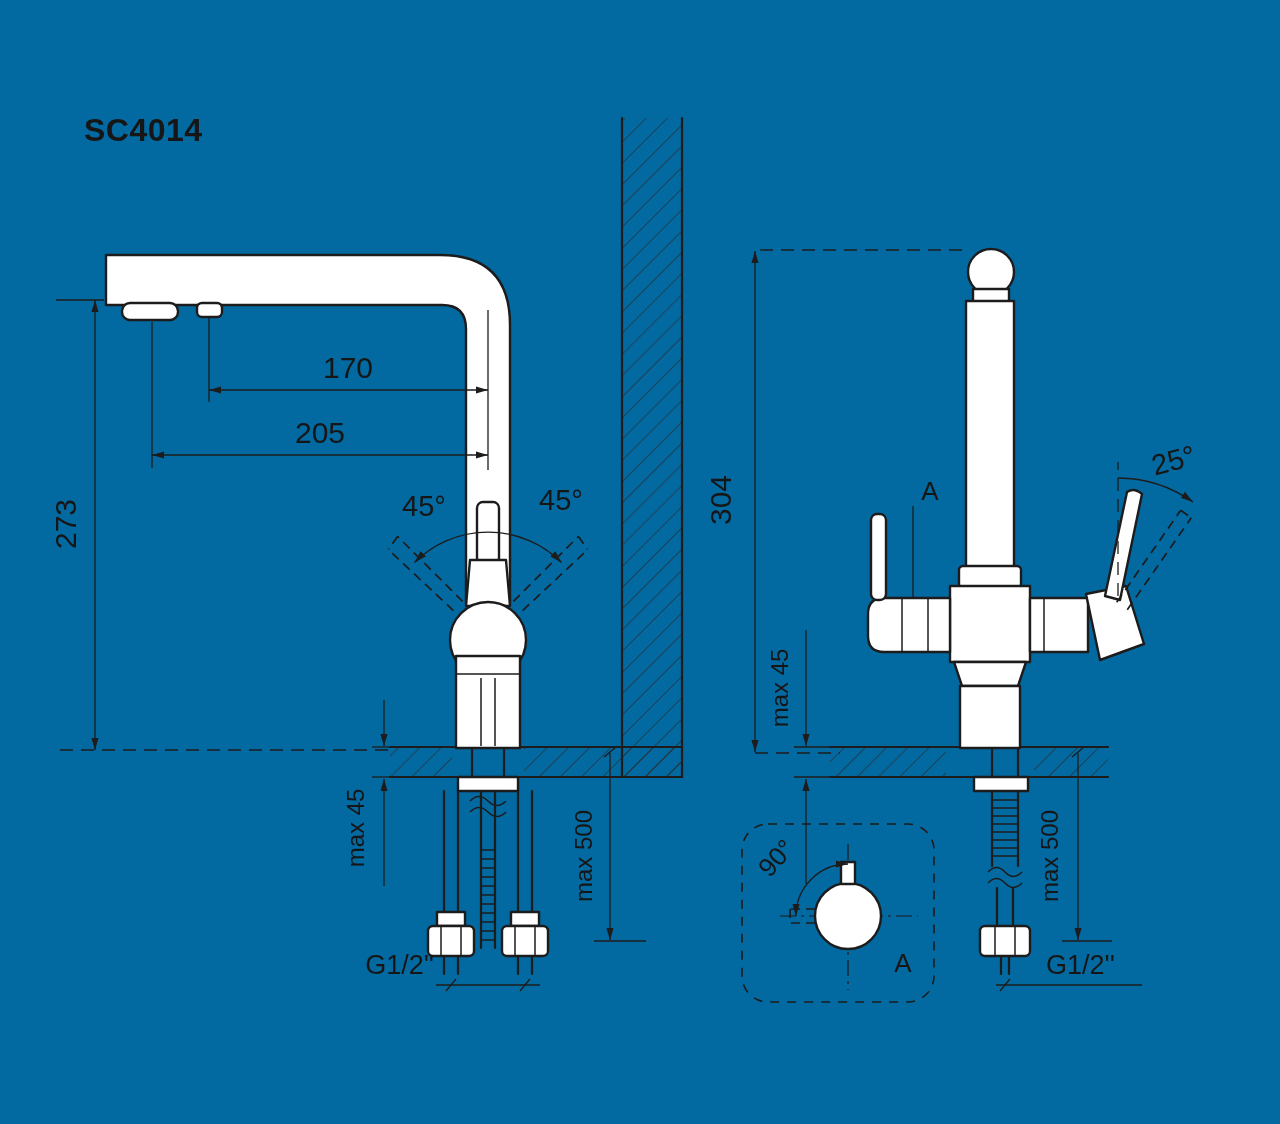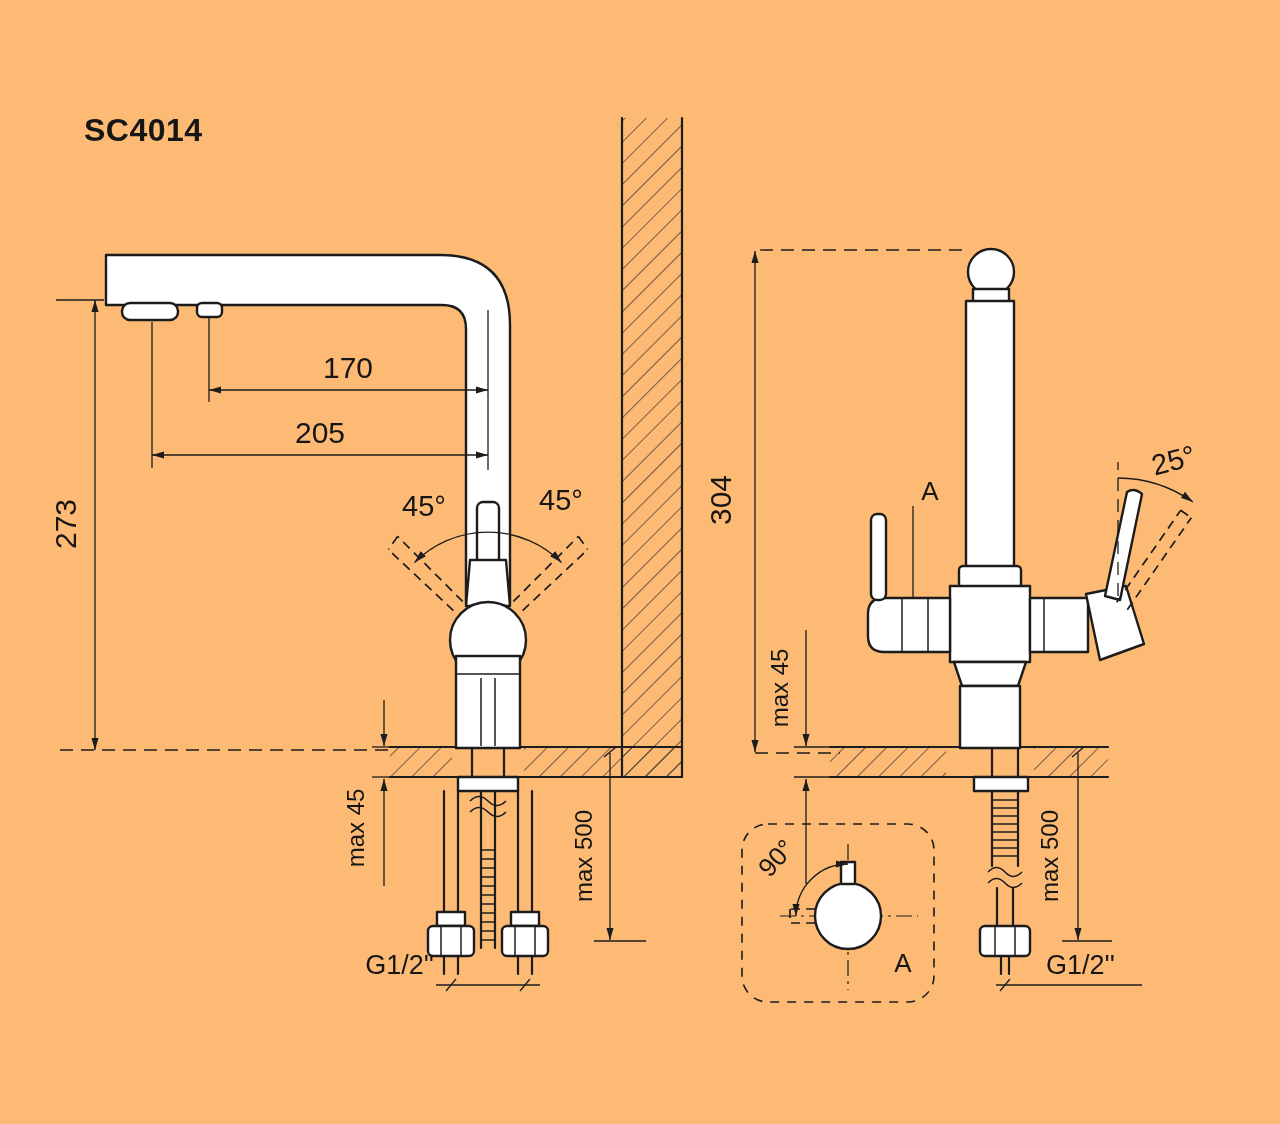--- a/index.html
+++ b/index.html
@@ -1,17 +1,17 @@
 <!DOCTYPE html>
 <html><head>
 <meta charset="utf-8">
 <style>
   html,body { margin:0; padding:0; background:#ffffff; }
   .wrap {
-    position:relative; width:1280px; height:1124px; background:#fdba74;
+    position:relative; width:1280px; height:1124px; background:#0369a1;
     font-family:"Liberation Sans", sans-serif; overflow:hidden;
   }
   svg { display:block; }
   svg text { fill:#161616; font-family:"Liberation Sans", sans-serif; }
   .o  { fill:#ffffff; stroke:#1c1c1c; stroke-width:2.4; stroke-linejoin:round; }
   .ol { fill:none; stroke:#1c1c1c; stroke-width:2.2; stroke-linecap:round; }
   .t  { fill:none; stroke:#1c1c1c; stroke-width:1.5; }
   .d  { fill:none; stroke:#1c1c1c; stroke-width:1.3; }
   .dash  { stroke-dasharray:13 8; }
   .hd { fill:none; stroke:#1c1c1c; stroke-width:1.7; stroke-dasharray:9 6; }

